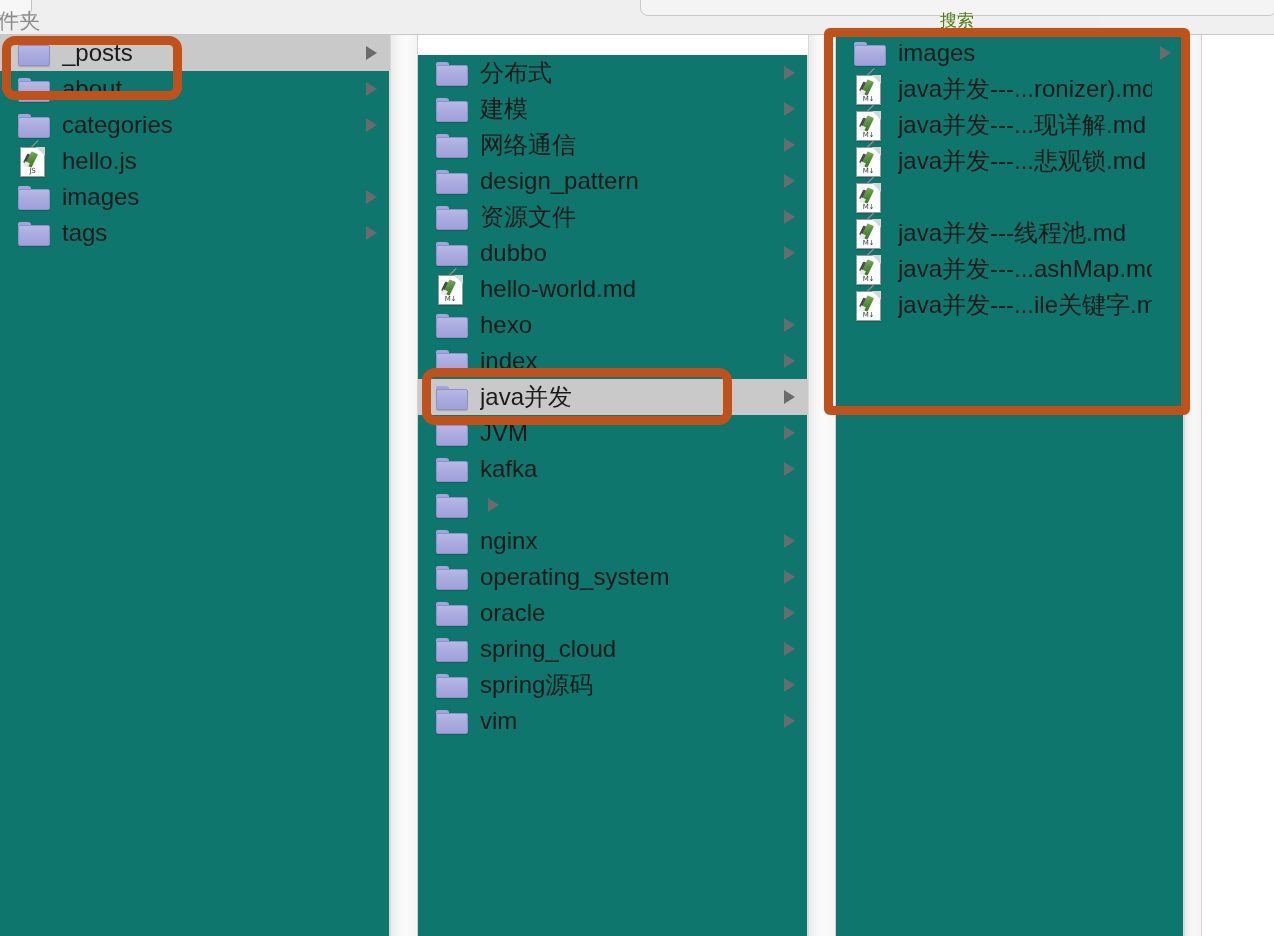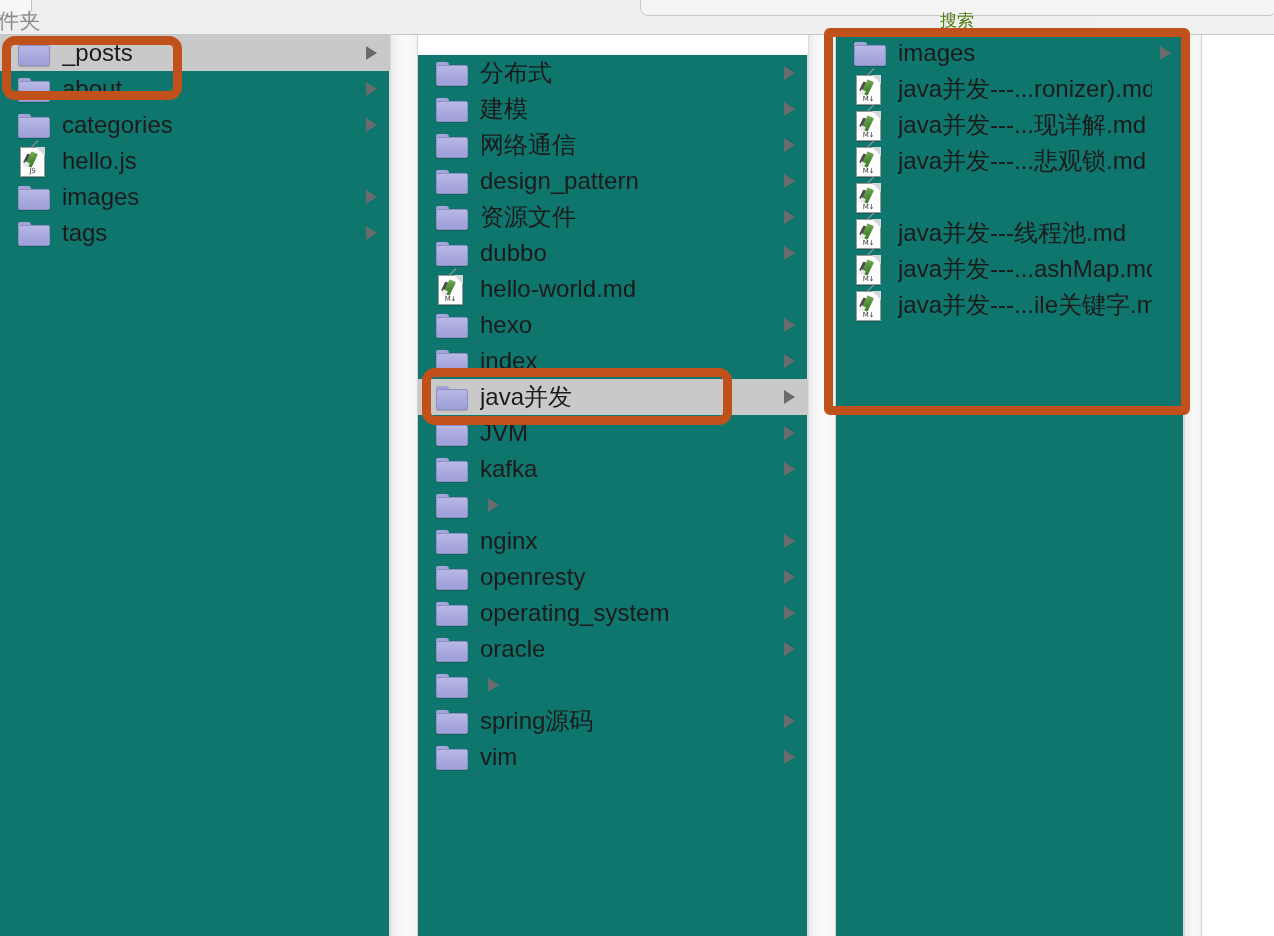--- a/index.html
+++ b/index.html
@@ -485,50 +485,41 @@
           <span class="label">nginx</span>
           <span class="disclosure"><span class="tri"></span></span>
         </div>
         <div class="row">
           <span class="icon-wrap">
             <span class="ico-folder">
               <span class="tab"></span>
               <span class="body"></span>
             </span>
           </span>
-          <span class="label">openresty</span>
-          <span class="disclosure"><span class="tri"></span></span>
-        </div>
-        <div class="row">
-          <span class="icon-wrap">
-            <span class="ico-folder">
-              <span class="tab"></span>
-              <span class="body"></span>
-            </span>
-          </span>
           <span class="label">operating_system</span>
           <span class="disclosure"><span class="tri"></span></span>
         </div>
         <div class="row">
           <span class="icon-wrap">
             <span class="ico-folder">
               <span class="tab"></span>
               <span class="body"></span>
             </span>
           </span>
           <span class="label">oracle</span>
           <span class="disclosure"><span class="tri"></span></span>
         </div>
         <div class="row">
           <span class="icon-wrap">
             <span class="ico-folder">
               <span class="tab"></span>
               <span class="body"></span>
             </span>
           </span>
+          <span class="label">spring_cloud</span>
           <span class="disclosure"><span class="tri"></span></span>
         </div>
         <div class="row">
           <span class="icon-wrap">
             <span class="ico-folder">
               <span class="tab"></span>
               <span class="body"></span>
             </span>
           </span>
           <span class="label">spring源码</span>

